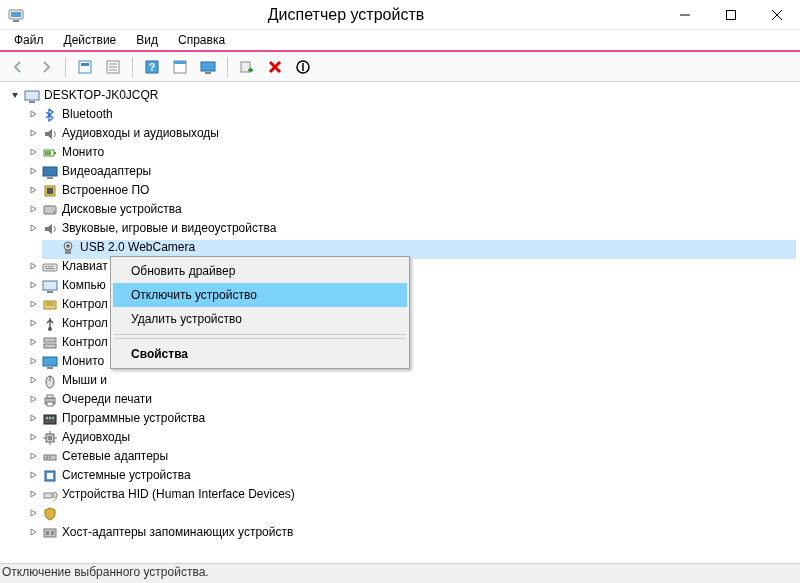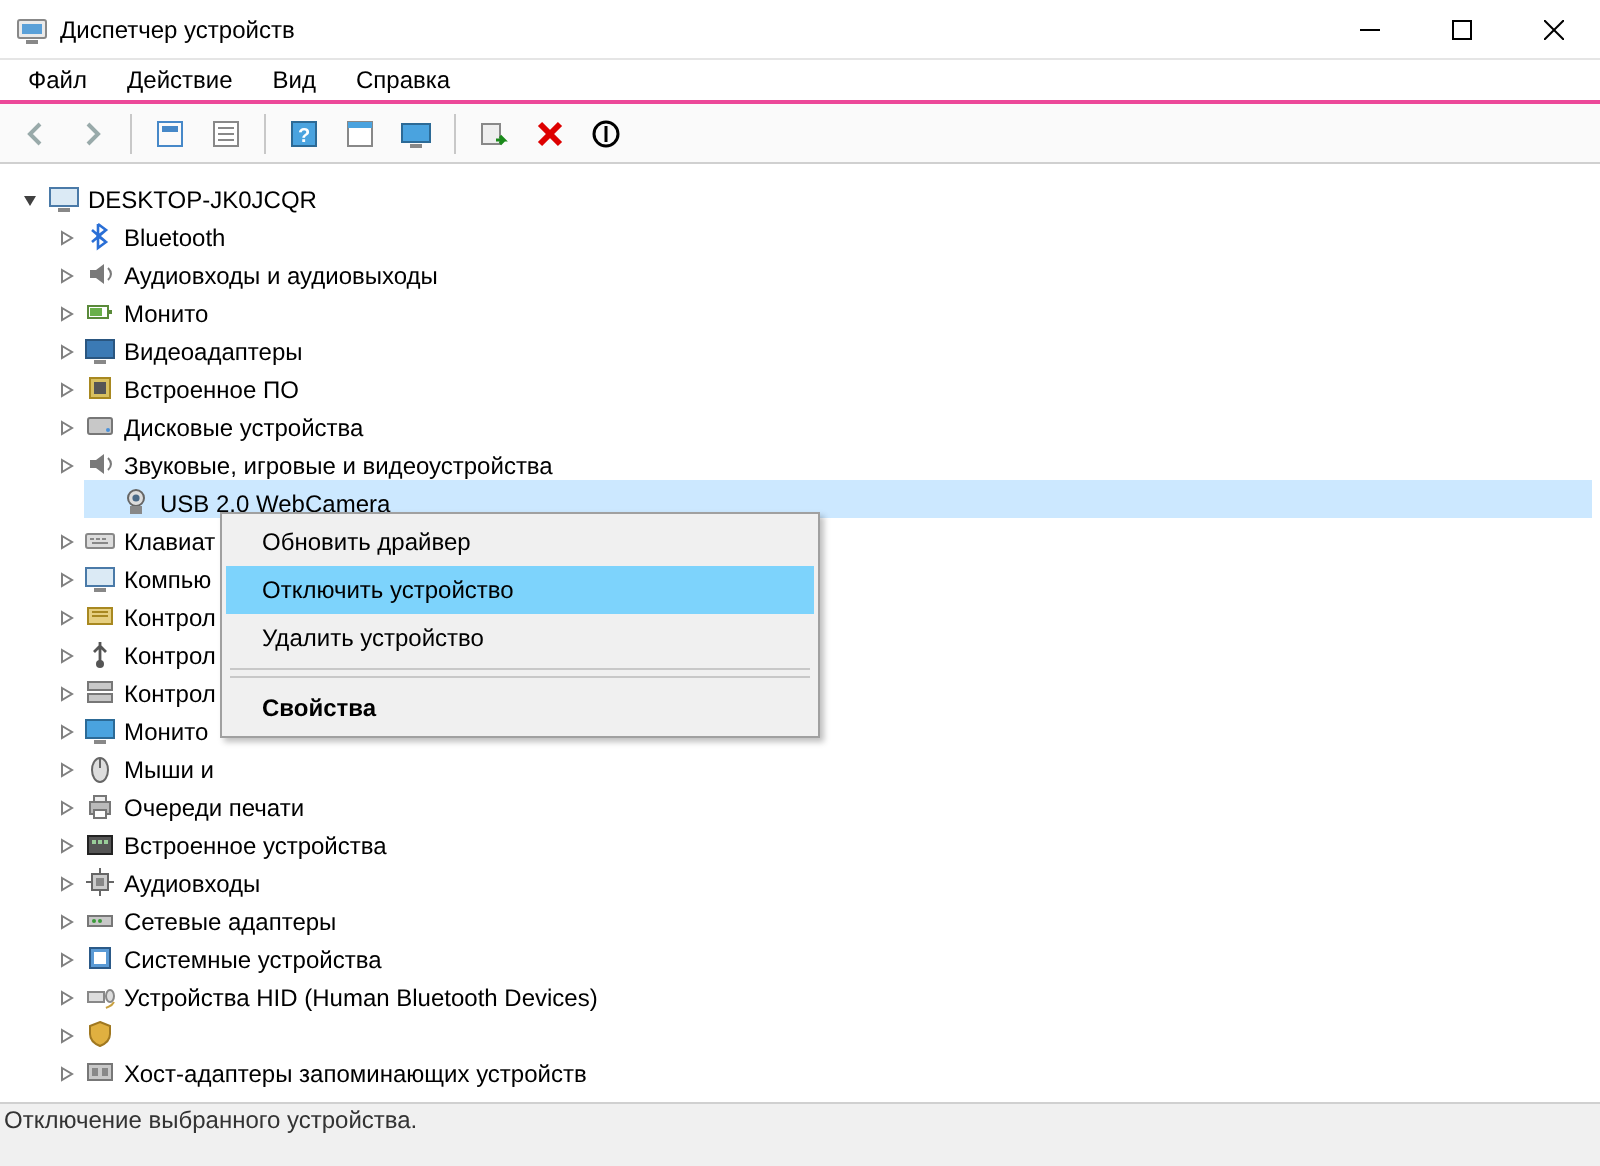--- a/index.html
+++ b/index.html
@@ -19,21 +19,21 @@
     height: 30px;
     display: flex;
     align-items: center;
     padding: 0 0 0 8px;
     border-bottom: 1px solid #e5e5e5;
   }
   .titlebar .app-icon {
     width: 16px; height: 16px; margin-right: 6px;
     display: inline-flex; align-items: center; justify-content: center;
   }
-  .titlebar .title { flex: 1; font-size: 12px; }
+  .titlebar .title { flex: 1; font-size: 16px; text-align: center; }
   .winbtn {
     width: 46px; height: 30px;
     display: inline-flex; align-items: center; justify-content: center;
     font-family: "Segoe UI", sans-serif;
   }
   .menubar {
     height: 22px;
     display: flex;
     align-items: stretch;
     padding: 0 4px;
@@ -63,21 +63,21 @@
     flex: 1;
     overflow: auto;
     padding: 6px 4px 4px 4px;
     position: relative;
   }
   .tree ul { list-style: none; margin: 0; padding: 0 0 0 18px; }
   .tree > ul { padding-left: 2px; }
   .tree li { position: relative; }
   .node {
     display: flex;
-    align-items: flex-end;
+    align-items: flex-start;
     height: 19px;
     padding: 0 2px;
     white-space: nowrap;
   }
   .expander {
     width: 14px; height: 14px;
     display: inline-flex; align-items: center; justify-content: center;
     margin-right: 2px;
     color: #6e6e6e;
     font-size: 10px;
@@ -103,21 +103,21 @@
     min-width: 300px;
   }
   .ctx-item {
     padding: 5px 18px;
     font-size: 12px;
   }
   .ctx-item.hover { background: #7dd3fc; }
   .ctx-item.bold { font-weight: bold; }
   .ctx-sep { height: 1px; background: #c8c8c8; margin: 3px 2px; }
   .statusbar {
-    height: 32px;
+    height: 20px;
     border-top: 1px solid #d0d0d0;
     font-size: 12px;
     padding: 1px 6px 0 2px;
     color: #333;
     background: #f0f0f0;
   }
   svg { display: block; }
 </style>
 </head>
 <body>
@@ -511,21 +511,21 @@
                   </svg>
                 </span>
                 <span class="icon">
                   <svg width="16" height="16">
                     <rect x="2" y="4" width="12" height="9" fill="#555" stroke="#222"></rect>
                     <rect x="4" y="6" width="2" height="2" fill="#9c9"></rect>
                     <rect x="7" y="6" width="2" height="2" fill="#9c9"></rect>
                     <rect x="10" y="6" width="2" height="2" fill="#9c9"></rect>
                   </svg>
                 </span>
-                <span class="label">Встроенное устройства</span>
+                <span class="label">Программные устройства</span>
               </div>
             </li>
             <li>
               <div class="node">
                 <span class="expander">
                   <svg width="10" height="10">
                     <path d="M3 2 L8 5 L3 8 Z" fill="none" stroke="#808080"></path>
                   </svg>
                 </span>
                 <span class="icon">
@@ -581,21 +581,21 @@
                     <path d="M3 2 L8 5 L3 8 Z" fill="none" stroke="#808080"></path>
                   </svg>
                 </span>
                 <span class="icon">
                   <svg width="16" height="16">
                     <rect x="2" y="6" width="8" height="5" fill="#ddd" stroke="#888"></rect>
                     <ellipse cx="13" cy="8" rx="2" ry="3" fill="#ddd" stroke="#888"></ellipse>
                     <path d="M11 14 c2 -1 3 -1 4 -3" stroke="#c8a040" fill="none"></path>
                   </svg>
                 </span>
-                <span class="label">Устройства HID (Human Bluetooth Devices)</span>
+                <span class="label">Устройства HID (Human Interface Devices)</span>
               </div>
             </li>
             <li>
               <div class="node">
                 <span class="expander">
                   <svg width="10" height="10">
                     <path d="M3 2 L8 5 L3 8 Z" fill="none" stroke="#808080"></path>
                   </svg>
                 </span>
                 <span class="icon">

